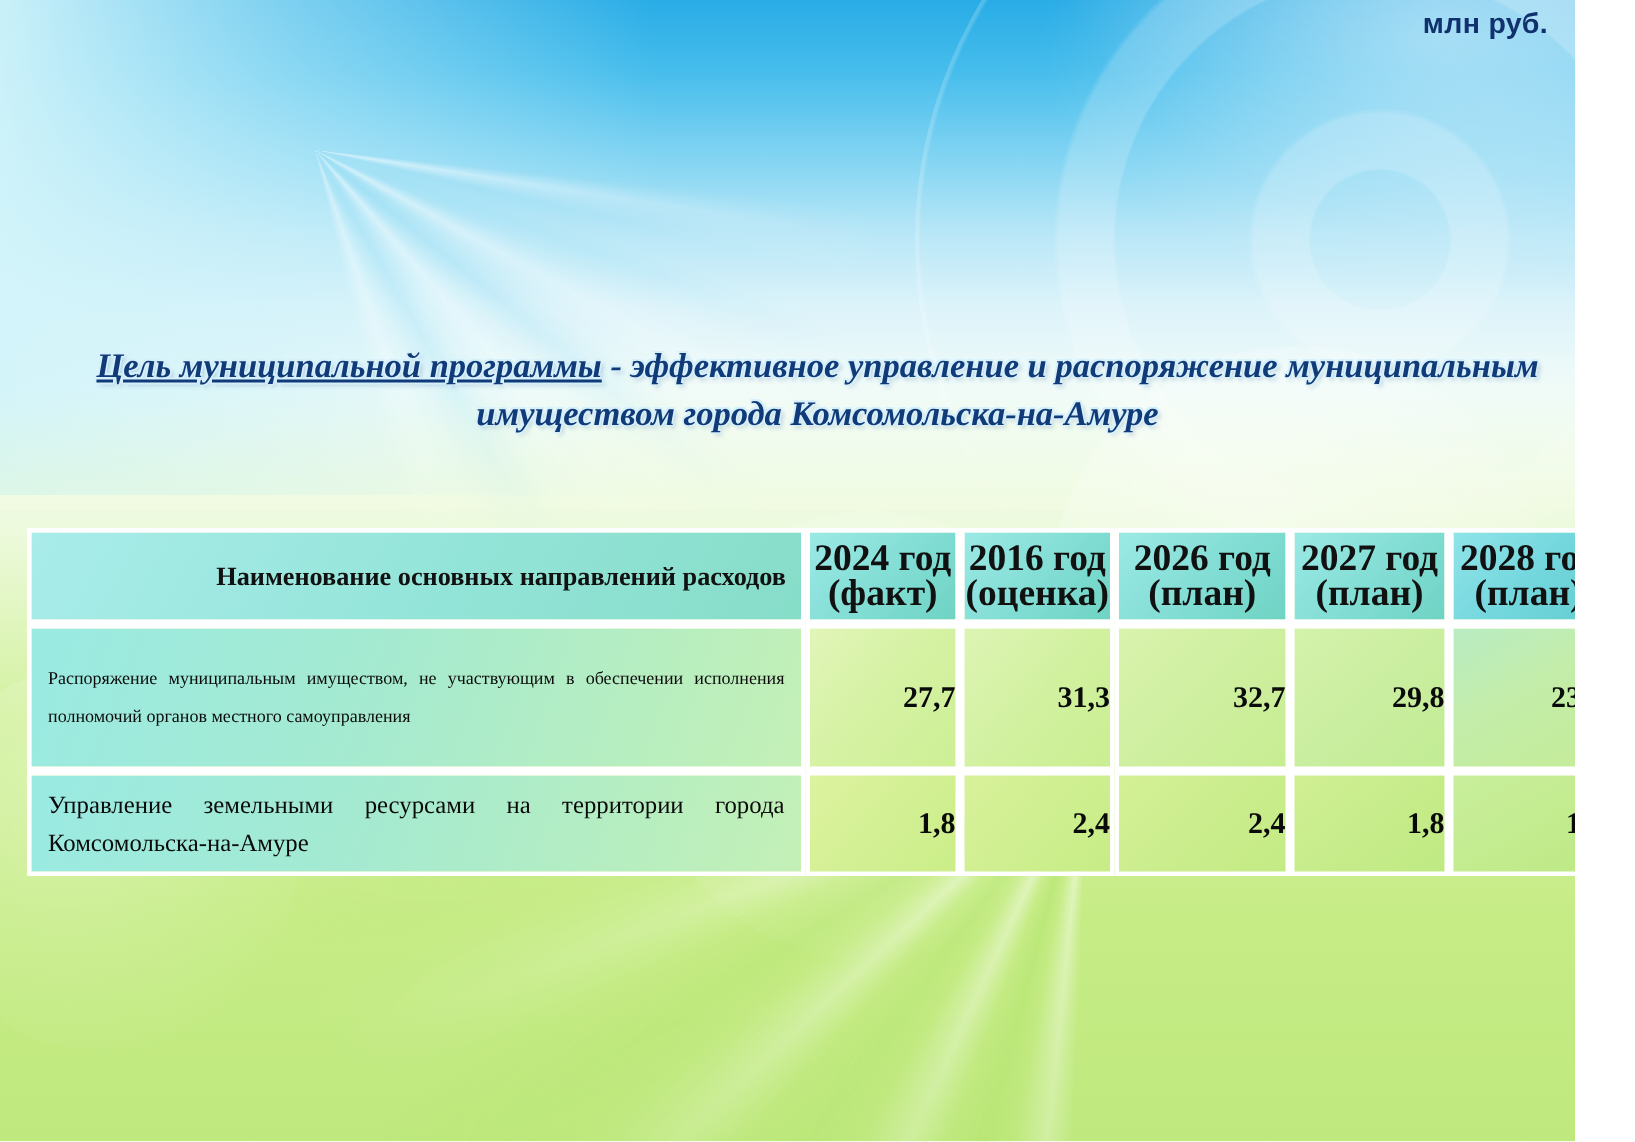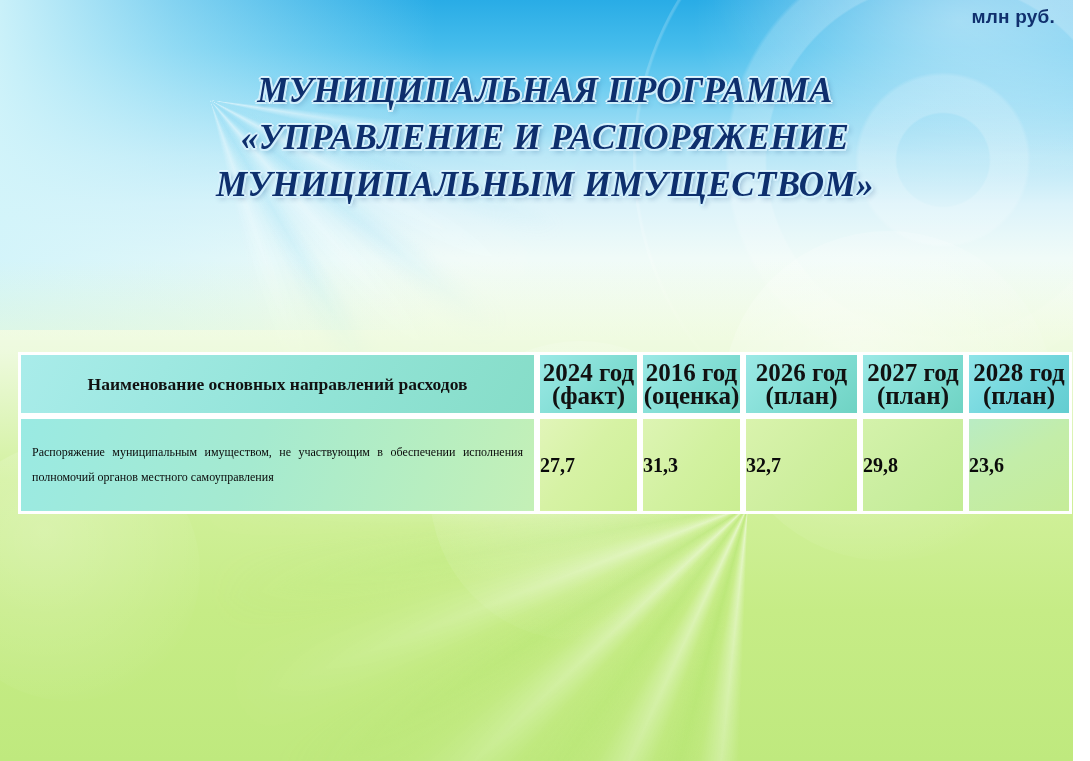--- a/index.html
+++ b/index.html
@@ -17,21 +17,20 @@
   }
 
   
   #slide {
     position: absolute;
     inset: 0;
     width: 1050px;
     height: 761px;
     overflow: hidden;
     background: #f4fbf2;
-    padding-left: 23px;
   }
 
   
   .bg-blue {
     position: absolute;
     left: 0; top: 0;
     width: 1090px; height: 340px;
     background:
       radial-gradient(ellipse 620px 340px at 100% -10%,
         rgba(255,255,255,0.42) 0%, rgba(255,255,255,0.22) 34%,
@@ -195,21 +194,21 @@
     padding: 0;
     vertical-align: middle;
     font-family: "Liberation Serif", serif;
   }
   
   thead th.head-name {
     background: linear-gradient(120deg, #a9ecea 0%, #93e4d8 55%, #86ddc8 100%);
     color: #111111;
     font-size: 17.5px;
     font-weight: 700;
-    text-align: center;
+    text-align: right;
     height: 58px;
     padding: 0 10px;
   }
   thead th.head-year {
     background: linear-gradient(135deg, #9be9e6 0%, #7fdcd2 60%, #6fd3c3 100%);
     color: #111111;
     font-size: 25px;
     font-weight: 700;
     text-align: center;
     line-height: 23px;
@@ -227,21 +226,21 @@
     text-align: justify;
     text-align-last: left;
     padding: 7px 11px 7px 11px;
   }
   
   tbody td.val {
     background: linear-gradient(130deg, #e1f5b9 0%, #d6f2a4 45%, #cdef95 100%);
     color: #0a0a0a;
     font-size: 20px;
     font-weight: 700;
-    text-align: left;
+    text-align: right;
   }
   tbody td.val.c2 { background: linear-gradient(130deg, #ddf4b4 0%, #d2f1a0 50%, #caee92 100%); }
   tbody td.val.c3 { background: linear-gradient(135deg, #d9f3ad 0%, #cfefa0 50%, #c7ed92 100%); }
   tbody td.val.c4 { background: linear-gradient(140deg, #d4f2ab 0%, #caeea0 50%, #c2ec94 100%); }
   tbody td.val.c5 { background: linear-gradient(150deg, #b9ecc4 0%, #c3eda9 45%, #c5ec98 100%); }
   tbody tr.r1 td.val { height: 92px; }
   tbody tr.r2 td.val { height: 56px; }
   tbody tr.r2 td.lbl { font-size: 16.5px; }
   tbody tr.r2 td.val.c1 { background: linear-gradient(130deg, #ddf39f 0%, #d3f094 50%, #cbee88 100%); }
   tbody tr.r2 td.val.c2 { background: linear-gradient(130deg, #d8f19a 0%, #cfef90 50%, #c7ed86 100%); }
@@ -260,24 +259,24 @@
   <div class="arcs"></div>
 
   <div class="bg-green"></div>
   <div class="rays-green"></div>
   <div class="green-bubble gb1"></div>
   <div class="green-bubble gb2"></div>
   <div class="green-bubble gb3"></div>
 
   <div id="units">млн руб.</div>
 
-  <h1 id="title">МУНИЦИПАЛЬНАЯ ПРОГРАММА
-«УПРАВЛЕНИЕ И РАСПОРЯЖЕНИЕ
-МУНИЦИПАЛЬНЫМ ИМУЩЕСТВОМ»</h1>
-
+
+  <div id="goal">
+    <span class="underlined">Цель муниципальной  программы</span><span> - эффективное управление и распоряжение муниципальным имуществом города Комсомольска-на-Амуре</span>
+  </div>
 
   <div id="table-wrap">
     <table class="prog">
       <colgroup>
         <col style="width:519px">
         <col style="width:103px">
         <col style="width:103px">
         <col style="width:117px">
         <col style="width:106px">
         <col style="width:106px">
@@ -299,17 +298,25 @@
       </thead>
       <tbody>
         <tr class="r1">
           <td class="lbl">Распоряжение муниципальным имуществом, не участвующим в обеспечении исполнения полномочий органов местного самоуправления</td>
           <td class="val c1">27,7</td>
           <td class="val c2">31,3</td>
           <td class="val c3">32,7</td>
           <td class="val c4">29,8</td>
           <td class="val c5">23,6</td>
         </tr>
+        <tr class="r2">
+          <td class="lbl">Управление земельными ресурсами на территории города Комсомольска-на-Амуре</td>
+          <td class="val c1">1,8</td>
+          <td class="val c2">2,4</td>
+          <td class="val c3">2,4</td>
+          <td class="val c4">1,8</td>
+          <td class="val c5">1,7</td>
+        </tr>
       </tbody>
     </table>
   </div>
 
 </div>
 
 </body></html>

